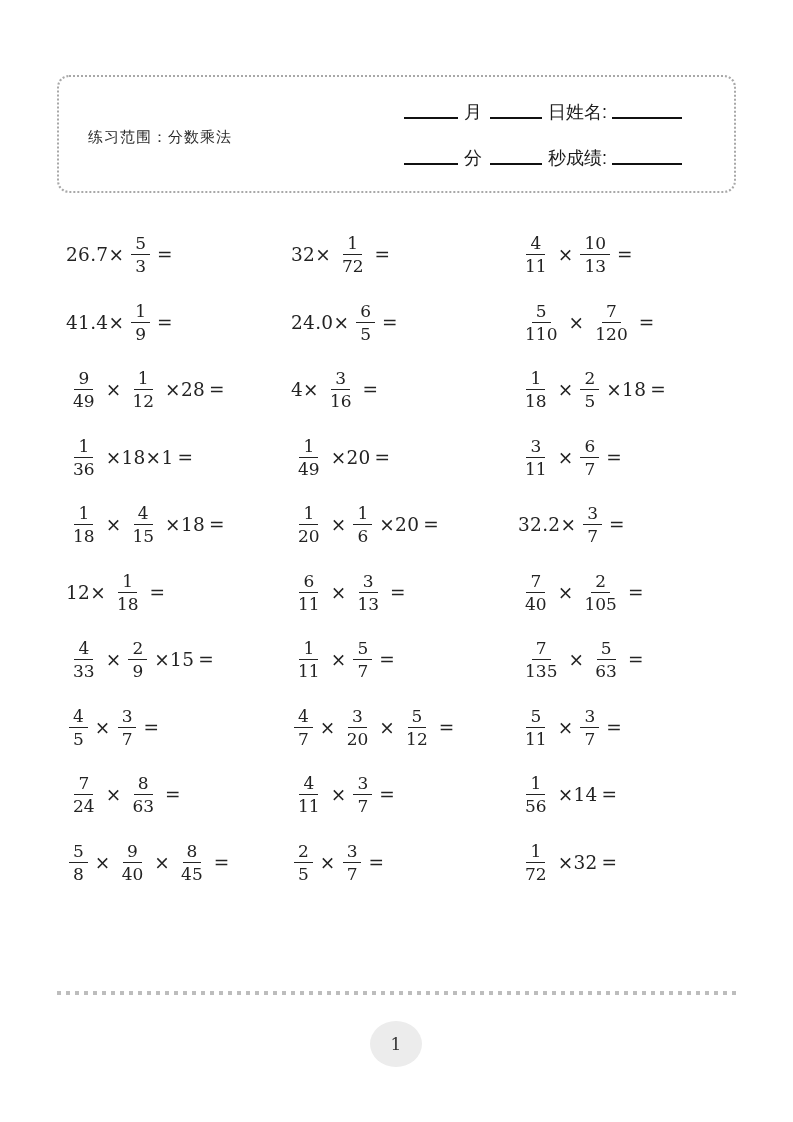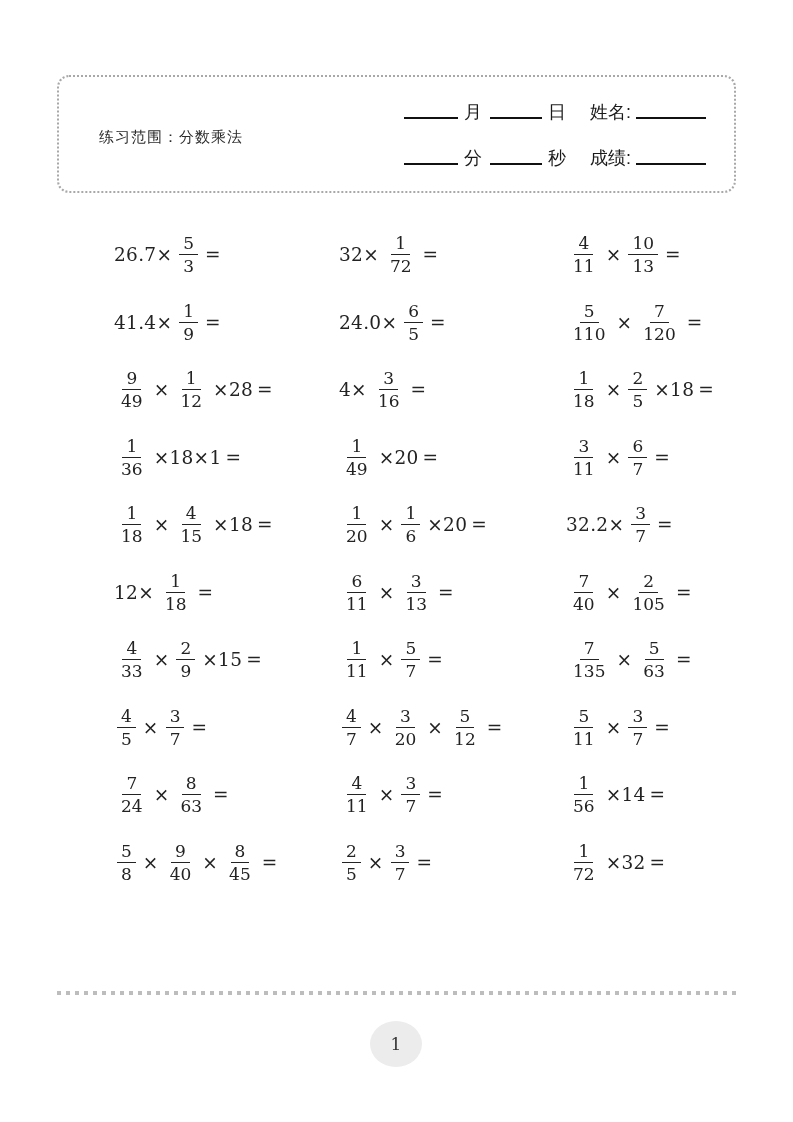--- a/index.html
+++ b/index.html
@@ -7,42 +7,42 @@
   .page {
     position:relative; width:793px; height:1122px; background:#ffffff;
     overflow:hidden; font-family:"Liberation Sans",sans-serif;
   }
   
   .header-box {
     position:absolute; left:57px; top:75px; width:679px; height:118px;
     border:2px dotted #a8a8a8; border-radius:12px;
   }
   .scope-label {
-    position:absolute; left:40px; top:51px;
+    position:absolute; left:29px; top:51px;
     font-size:15px; color:#2b2b2b; letter-spacing:1px;
   }
   .fills { position:absolute; left:345px; top:5px; }
   .fill-row {
     display:flex; align-items:flex-end; height:40px; margin-bottom:6px;
     font-size:18px; color:#1a1a1a;
   }
   .blank {
     display:inline-block; height:3px; border-bottom:2.5px solid #111;
     margin:0 6px 3px 0;
   }
   .blank.b1 { width:54px; }
   .blank.b2 { width:52px; margin-left:8px; }
   .blank.b3 { width:70px; margin:0 0 3px 5px; }
   .zh { line-height:1; padding-bottom:1px; }
-  .zh.label2 { margin-left:24px; }
+  .zh.label2 { }
   
   .problems {
     position:absolute; left:0; top:221px; width:768px;
     display:grid; grid-template-columns:225px 227px auto;
-    grid-auto-rows:67.5px; padding-left:112px; align-items:center;
+    grid-auto-rows:67.5px; padding-left:64px; align-items:center;
   }
   .prob {
     display:flex; align-items:center;
     font-family:"DejaVu Serif","Liberation Serif",serif;
     font-size:18.5px; color:#232323;
   }
   .tok { margin:0 2px; letter-spacing:0.3px; white-space:nowrap; }
   .frac {
     display:inline-flex; flex-direction:column; align-items:center;
     margin:0 5px; font-size:17px; line-height:1.18;

